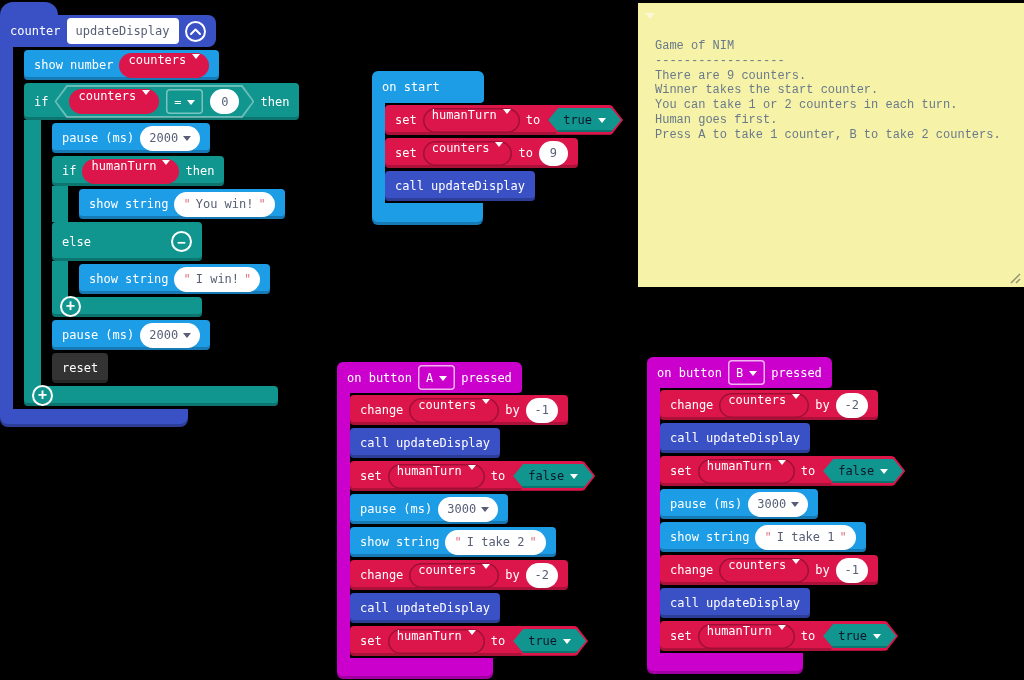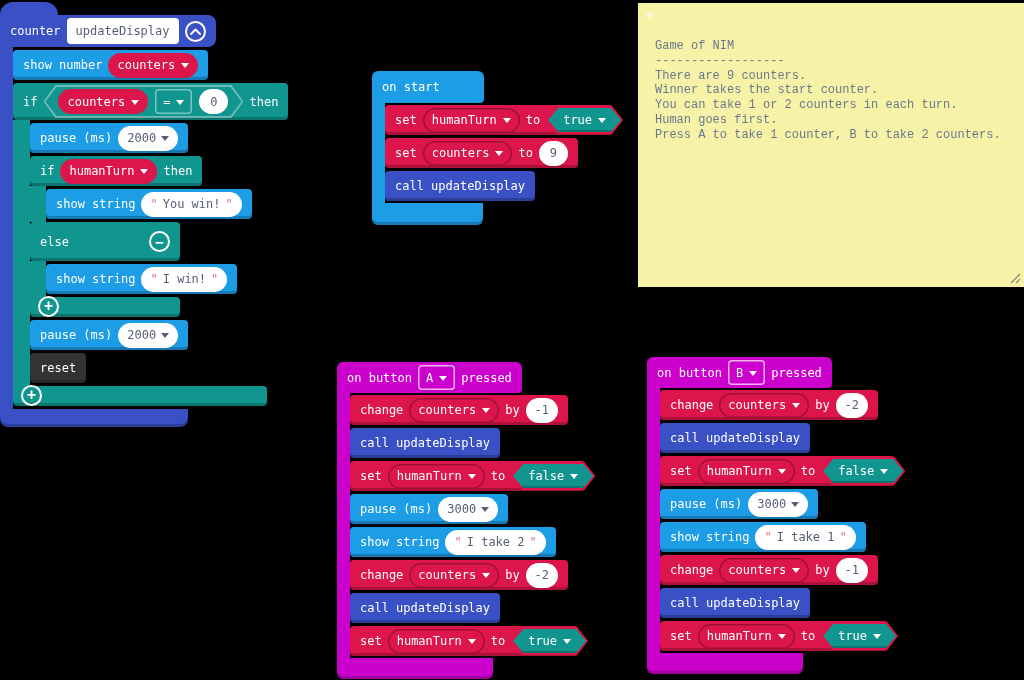--- a/index.html
+++ b/index.html
@@ -11,44 +11,44 @@
   html,body{margin:0;padding:0}
   body{width:1024px;height:680px;background:#000;position:relative;overflow:hidden;
        font-family:"DejaVu Sans Mono",monospace;}
   .stack{position:absolute;display:flex;flex-direction:column;align-items:flex-start}
   .stackcol{display:flex;flex-direction:column;align-items:flex-start}
   .blk{display:flex;align-items:center;gap:6px;padding:0 10px;height:30px;border-radius:4px;
        color:#fff;font-size:12px;white-space:nowrap;position:relative;
        box-shadow:inset 0 -3px 0 var(--seam)}
   .bar{box-shadow:inset 0 -3px 0 var(--seam);border-radius:0 4px 4px 4px;height:20px;
        display:flex;align-items:center;padding:0 0 0 8px}
-  .bdy{display:flex;flex-direction:column;align-items:flex-start;gap:3px;padding:3px 0}
+  .bdy{display:flex;flex-direction:column;align-items:flex-start;gap:3px;padding:3px 11px}
   .c-basic{background:var(--basic)} .c-vars{background:var(--vars)}
   .c-func{background:var(--func)} .c-logic{background:var(--logic)}
   .c-input{background:var(--input)} .c-dark{background:var(--dark)}
   .lbl{display:inline-block}
   .pill{background:var(--vars);border-radius:13px;height:25px;padding:0 9px;display:inline-flex;
-        align-items:center;gap:6px;font-size:12px;color:#fff}
+        align-items:flex-start;gap:6px;font-size:12px;color:#fff}
   .pill.inset{box-shadow:inset 0 0 0 1.5px rgba(0,0,0,.28)}
   .oval{background:#fff;color:var(--fieldtext);border-radius:13px;height:25px;min-width:29px;
         padding:0 9px;display:inline-flex;align-items:center;justify-content:center;gap:5px;font-size:12px}
   .dd{border-radius:4px;height:25px;padding:0 8px;display:inline-flex;align-items:center;gap:6px;
       font-size:12px;color:#fff}
   .dd-logic{background:var(--logic);box-shadow:inset 0 0 0 1.5px rgba(255,255,255,.45)}
   .dd-input{background:var(--input);box-shadow:inset 0 0 0 1.5px rgba(255,255,255,.7)}
   .tri{width:0;height:0;border-left:4px solid transparent;border-right:4px solid transparent;
        border-top:5px solid #fff;margin-top:1px}
   .tri.dark{border-top-color:var(--fieldtext)}
   .namefield{background:#fff;color:var(--fieldtext);border-radius:4px;height:26px;padding:0 9px;
        display:inline-flex;align-items:center;font-size:12px}
   .hexsock{clip-path:polygon(11px 0,calc(100% - 11px) 0,100% 50%,calc(100% - 11px) 100%,11px 100%,0 50%);
        background:var(--vars);padding:2px;display:inline-flex;margin-right:-20px}
   .hex{clip-path:polygon(10px 0,calc(100% - 10px) 0,100% 50%,calc(100% - 10px) 100%,10px 100%,0 50%);
        background:var(--logic);height:24px;padding:0 15px;display:inline-flex;align-items:center;gap:6px;
-       font-size:12px;color:#ffffff;box-shadow:inset 0 -2px 0 var(--seam)}
+       font-size:12px;color:#0f172a;box-shadow:inset 0 -2px 0 var(--seam)}
   .condsock{clip-path:polygon(12px 0,calc(100% - 12px) 0,100% 50%,calc(100% - 12px) 100%,12px 100%,0 50%);
        background:rgba(255,255,255,.38);padding:2px;display:inline-flex}
   .condhex{clip-path:polygon(11px 0,calc(100% - 11px) 0,100% 50%,calc(100% - 11px) 100%,11px 100%,0 50%);
        background:var(--logic);height:29px;padding:0 13px;display:inline-flex;align-items:center;gap:7px}
   .circ{width:21px;height:21px;min-width:21px;border:2px solid #fff;border-radius:50%;
        display:inline-flex;align-items:center;justify-content:center;color:#fff;
        font-size:15px;font-weight:bold;line-height:1}
   .hat{width:58px;height:13px;border-radius:14px 14px 0 0}
   .q{color:#DE6E7F}
   .strfield{letter-spacing:0}

